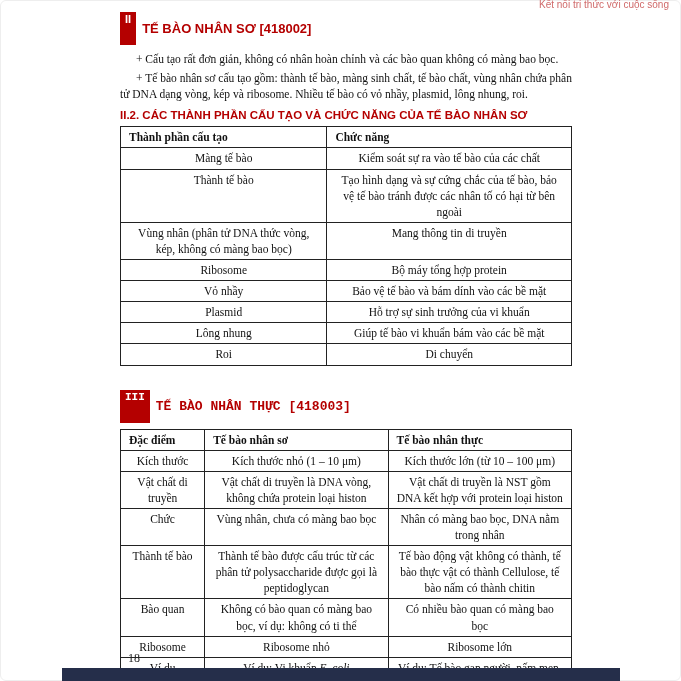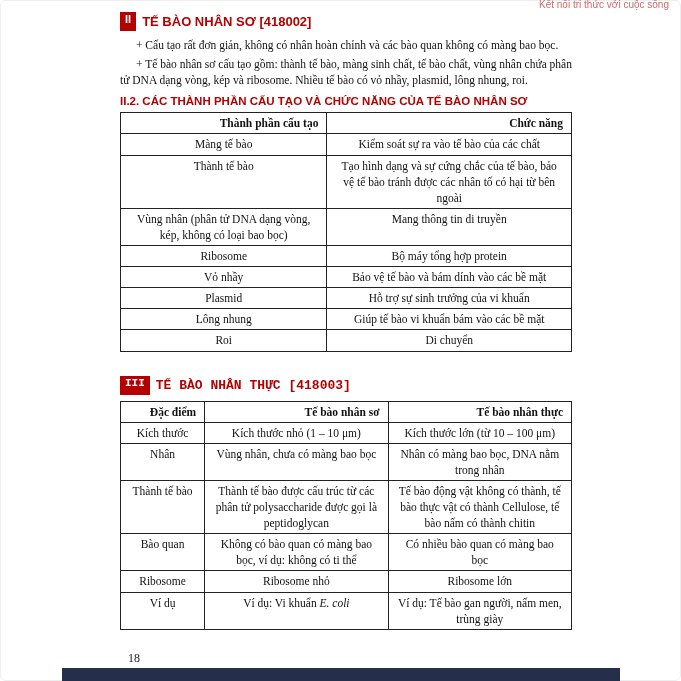--- a/index.html
+++ b/index.html
@@ -13,34 +13,34 @@
     font-family:"Liberation Sans", sans-serif; line-height:1;
   }
   .content { position:absolute; left:120px; top:10px; width:452px; }
   .sec-head {
     display:flex; align-items:center; gap:6px;
     font-family:"Liberation Sans", sans-serif; font-weight:bold;
     color:#b40000; font-size:13px; margin:2px 0 6px;
   }
   .sec-head.third { margin-top:24px;font-family:Liberation Mono, monospace; }
   .sec-num {
-    background:#b40000; color:#fff; padding:1px 5px 6px; font-size:11px;
+    background:#b40000; color:#fff; padding:1px 5px 20px; font-size:11px;
     display:inline-block; line-height:1.1;
   }
   .sub-head {
     font-family:"Liberation Sans", sans-serif; font-weight:bold;
     color:#b40000; font-size:11.5px; margin:7px 0 4px;
   }
   p.bullet { margin:3px 0; font-size:11.5px; line-height:1.4; text-indent:16px; }
   table { border-collapse:collapse; width:100%; margin:5px 0 8px; table-layout:fixed; }
   th, td {
     border:1px solid #222; padding:2px 8px; font-size:11.5px;
     line-height:1.4; vertical-align:top; text-align:center; word-wrap:break-word;
   }
-  th { text-align:right; font-weight:bold; }
+  th { text-align:left; font-weight:bold; }
   .t1 .c1 { width:42%; }
   .t2 .c1 { width:17%; }
   .t2 .c2 { width:41.5%; }
   .t2 .c3 { width:41.5%; }
   .page-number { position:absolute; left:128px; top:651px; font-size:12px; color:#222; }
   .footer-bar {
     position:absolute; left:62px; top:668px; width:558px; height:13px;
     background:#252e4a;
   }
   .italic { font-style:italic; }
@@ -75,21 +75,21 @@
     <tbody>
       <tr>
         <td class="c1">Màng tế bào</td>
         <td>Kiểm soát sự ra vào tế bào của các chất</td>
       </tr>
       <tr>
         <td class="c1">Thành tế bào</td>
         <td>Tạo hình dạng và sự cứng chắc của tế bào, bảo vệ tế bào tránh được các nhân tố có hại từ bên ngoài</td>
       </tr>
       <tr>
-        <td class="c1">Vùng nhân (phân tử DNA dạng vòng, kép, không có loại bao bọc)</td>
+        <td class="c1">Vùng nhân (phân tử DNA thức vòng, kép, không có màng bao bọc)</td>
         <td>Mang thông tin di truyền</td>
       </tr>
       <tr>
         <td class="c1">Ribosome</td>
         <td>Bộ máy tổng hợp protein</td>
       </tr>
       <tr>
         <td class="c1">Vỏ nhầy</td>
         <td>Bảo vệ tế bào và bám dính vào các bề mặt</td>
       </tr>
@@ -121,21 +121,26 @@
         <th class="c3">Tế bào nhân thực</th>
       </tr>
     </thead>
     <tbody>
       <tr>
         <td class="c1">Kích thước</td>
         <td class="c2">Kích thước nhỏ (1 – 10 μm)</td>
         <td class="c3">Kích thước lớn (từ 10 – 100 μm)</td>
       </tr>
       <tr>
-        <td class="c1">Nhân</td>
+        <td class="c1">Vật chất di truyền</td>
+        <td class="c2">Vật chất di truyền là DNA vòng, không chứa protein loại histon</td>
+        <td class="c3">Vật chất di truyền là NST gồm DNA kết hợp với protein loại histon</td>
+      </tr>
+      <tr>
+        <td class="c1">Chức</td>
         <td class="c2">Vùng nhân, chưa có màng bao bọc</td>
         <td class="c3">Nhân có màng bao bọc, DNA nằm trong nhân</td>
       </tr>
       <tr>
         <td class="c1">Thành tế bào</td>
         <td class="c2">Thành tế bào được cấu trúc từ các phân tử polysaccharide được gọi là peptidoglycan</td>
         <td class="c3">Tế bào động vật không có thành, tế bào thực vật có thành Cellulose, tế bào nấm có thành chitin</td>
       </tr>
       <tr>
         <td class="c1">Bào quan</td>

